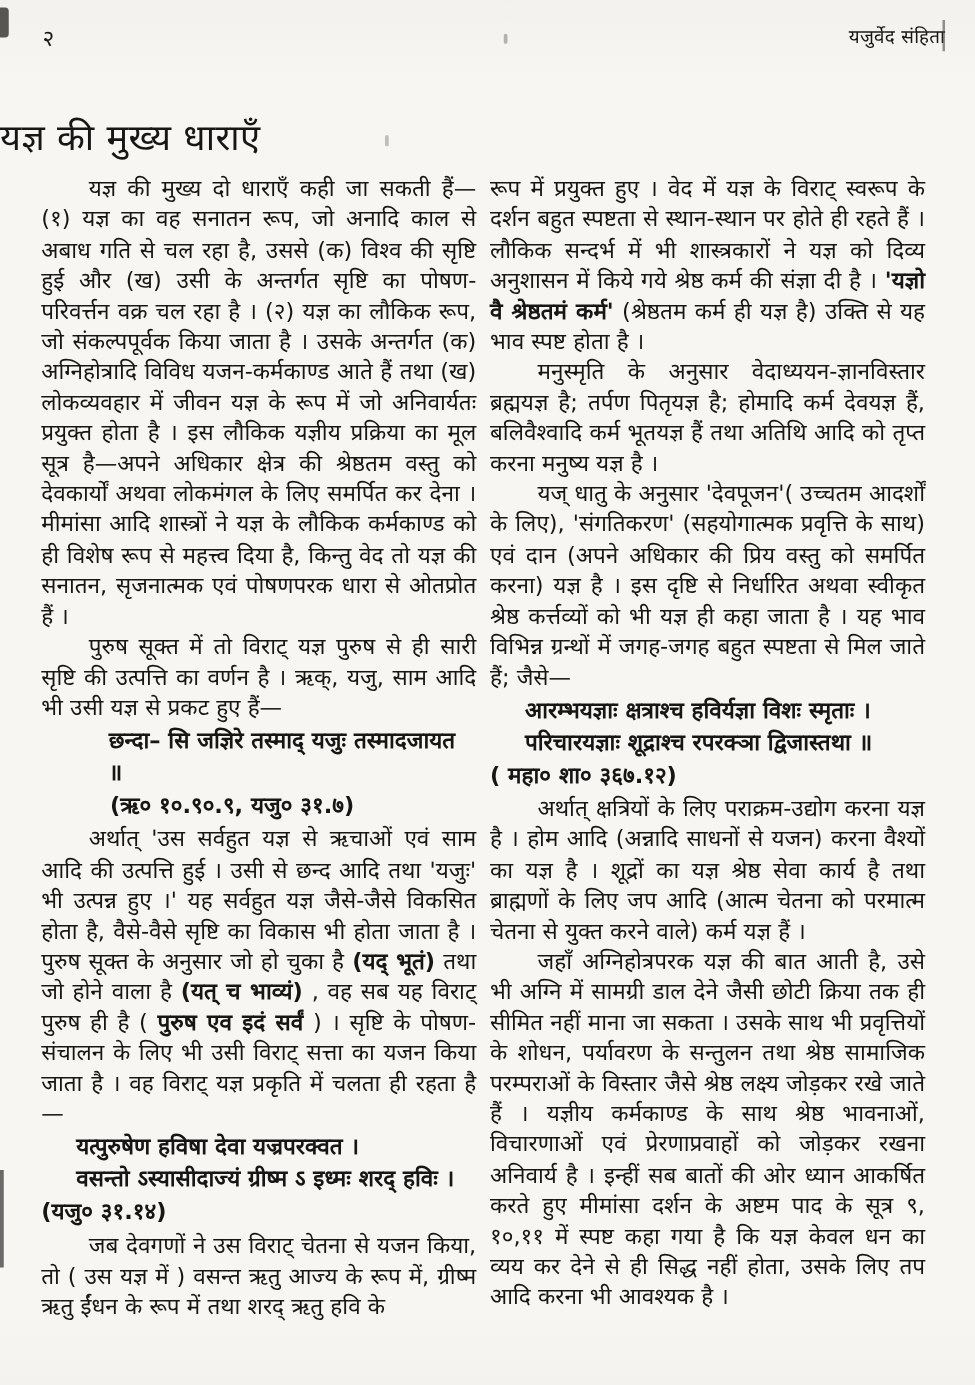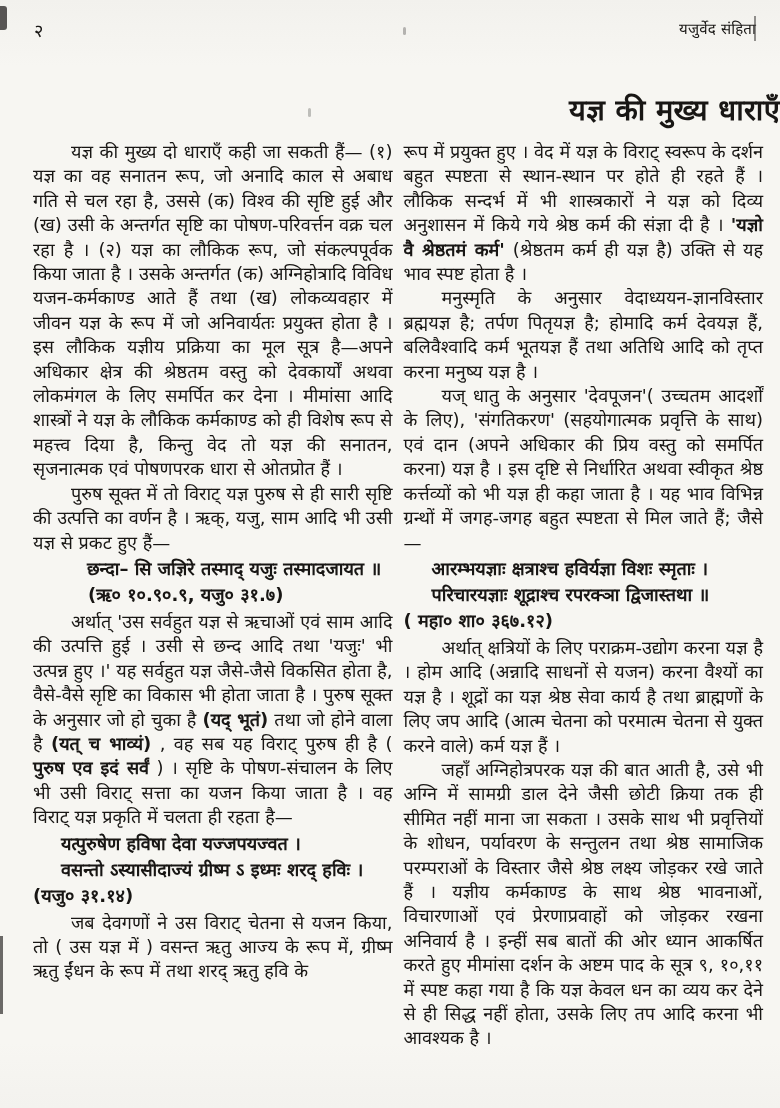--- a/index.html
+++ b/index.html
@@ -26,30 +26,30 @@
     display: flex;
     justify-content: space-between;
     align-items: flex-start;
     padding: 18px 24px 0 34px;
     font-size: 17px;
     font-weight: bold;
   }
   .page-number { font-weight: normal; font-size: 18px; }
   .book-title { font-size: 15px; font-weight: normal; letter-spacing: 0.2px; }
   .article-title {
-    text-align: right;
+    text-align: left;
     font-size: 29px;
-    font-weight: bold;
+    font-weight: normal;
     margin: 47px 0 12px 0;
     letter-spacing: 0.3px;
   }
   .columns {
     display: flex;
     gap: 11px;
-    padding: 0 17px 0 33px;
+    padding: 0 40px 0 33px;
     box-sizing: border-box;
   }
   .col {
     width: 50%;
     font-size: 18px;
     line-height: 24.4px;
     text-align: justify;
   }
   .para {
     margin: 0;
@@ -97,21 +97,21 @@
 
     <div class="col">
       <p class="para">यज्ञ की मुख्य दो धाराएँ कही जा सकती हैं— (१) यज्ञ का वह सनातन रूप, जो अनादि काल से अबाध गति से चल रहा है, उससे (क) विश्व की सृष्टि हुई और (ख) उसी के अन्तर्गत सृष्टि का पोषण-परिवर्त्तन वक्र चल रहा है । (२) यज्ञ का लौकिक रूप, जो संकल्पपूर्वक किया जाता है । उसके अन्तर्गत (क) अग्निहोत्रादि विविध यजन-कर्मकाण्ड आते हैं तथा (ख) लोकव्यवहार में जीवन यज्ञ के रूप में जो अनिवार्यतः प्रयुक्त होता है । इस लौकिक यज्ञीय प्रक्रिया का मूल सूत्र है—अपने अधिकार क्षेत्र की श्रेष्ठतम वस्तु को देवकार्यों अथवा लोकमंगल के लिए समर्पित कर देना । मीमांसा आदि शास्त्रों ने यज्ञ के लौकिक कर्मकाण्ड को ही विशेष रूप से महत्त्व दिया है, किन्तु वेद तो यज्ञ की सनातन,  सृजनात्मक एवं पोषणपरक धारा से ओतप्रोत हैं ।</p>
       <p class="para">पुरुष सूक्त में तो विराट् यज्ञ पुरुष से ही सारी सृष्टि की उत्पत्ति का वर्णन है । ऋक्, यजु, साम आदि भी उसी यज्ञ से प्रकट हुए हैं—</p>
       <div class="verse">
         <div class="verse-line vin-lg">छन्दा– सि जज्ञिरे तस्माद् यजुः तस्मादजायत ॥</div>
         <div class="verse-cite cite-center">(ऋ० १०.९०.९, यजु० ३१.७)</div>
       </div>
       <p class="para"><span>अर्थात् 'उस सर्वहुत यज्ञ से ऋचाओं एवं साम आदि की उत्पत्ति हुई । उसी से छन्द आदि तथा 'यजुः' भी उत्पन्न हुए ।' यह सर्वहुत यज्ञ जैसे-जैसे विकसित होता है, वैसे-वैसे सृष्टि का विकास भी होता जाता है । पुरुष सूक्त के अनुसार जो हो चुका है </span><span style="font-weight: bold;">(यद् भूतं)</span><span> तथा जो होने वाला है </span><span style="font-weight: bold;">(यत् च भाव्यं)</span><span> , वह सब यह विराट् पुरुष ही है ( </span><span style="font-weight: bold;">पुरुष एव इदं सर्वं</span><span> )  । सृष्टि के पोषण-संचालन के लिए भी उसी विराट् सत्ता का यजन किया जाता है । वह विराट् यज्ञ प्रकृति में चलता ही रहता है—</span></p>
       <div class="verse">
-        <div class="verse-line vin-sm">यत्पुरुषेण हविषा देवा यज्जपयज्वत ।</div>
+        <div class="verse-line vin-sm">यत्पुरुषेण हविषा देवा यज्रपरक्वत ।</div>
         <div class="verse-line vin-sm">वसन्तो ऽस्यासीदाज्यं ग्रीष्म ऽ इध्मः शरद् हविः ।</div>
         <div class="verse-cite cite-right">(यजु० ३१.१४)</div>
       </div>
       <p class="para">जब देवगणों ने उस विराट् चेतना से यजन किया,  तो ( उस यज्ञ में )  वसन्त ऋतु आज्य के रूप में, ग्रीष्म ऋतु ईंधन के रूप में तथा शरद् ऋतु हवि के</p>
     </div>
 
     <div class="col">
       <p class="para no-indent"><span>रूप में प्रयुक्त हुए । वेद में यज्ञ के विराट्  स्वरूप के दर्शन बहुत स्पष्टता से स्थान-स्थान पर होते ही रहते हैं । लौकिक सन्दर्भ में भी शास्त्रकारों ने यज्ञ को दिव्य अनुशासन में किये गये श्रेष्ठ कर्म की संज्ञा दी है । </span><span style="font-weight: bold;">'यज्ञो वै श्रेष्ठतमं कर्म'</span><span> (श्रेष्ठतम कर्म ही यज्ञ है) उक्ति से यह भाव स्पष्ट होता है ।</span></p>
       <p class="para">मनुस्मृति के अनुसार वेदाध्ययन-ज्ञानविस्तार ब्रह्मयज्ञ है; तर्पण पितृयज्ञ है; होमादि कर्म देवयज्ञ हैं, बलिवैश्वादि कर्म भूतयज्ञ हैं तथा अतिथि आदि को तृप्त करना मनुष्य यज्ञ है ।</p>
       <p class="para">यज् धातु के अनुसार 'देवपूजन'( उच्चतम आदर्शों के लिए), 'संगतिकरण' (सहयोगात्मक प्रवृत्ति के साथ) एवं दान (अपने अधिकार की प्रिय वस्तु को समर्पित करना) यज्ञ है । इस दृष्टि से निर्धारित अथवा स्वीकृत श्रेष्ठ  कर्त्तव्यों को भी यज्ञ ही कहा जाता है । यह भाव विभिन्न ग्रन्थों में जगह-जगह बहुत स्पष्टता से मिल जाते हैं; जैसे—</p>

